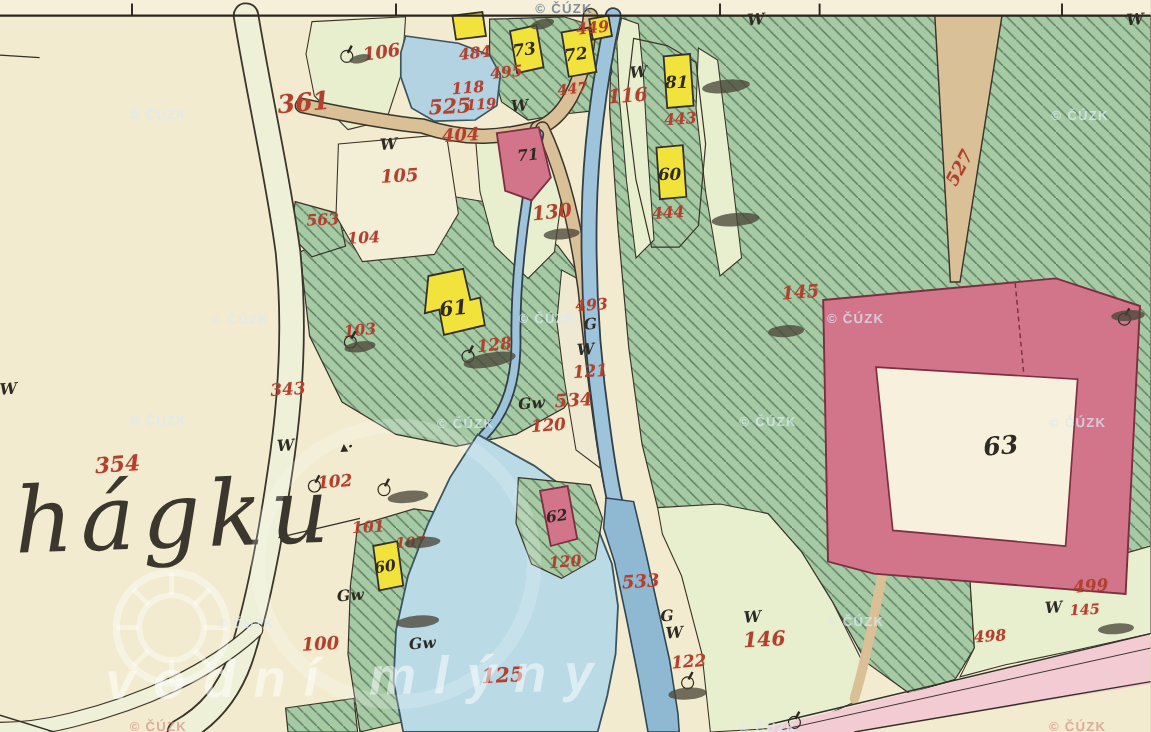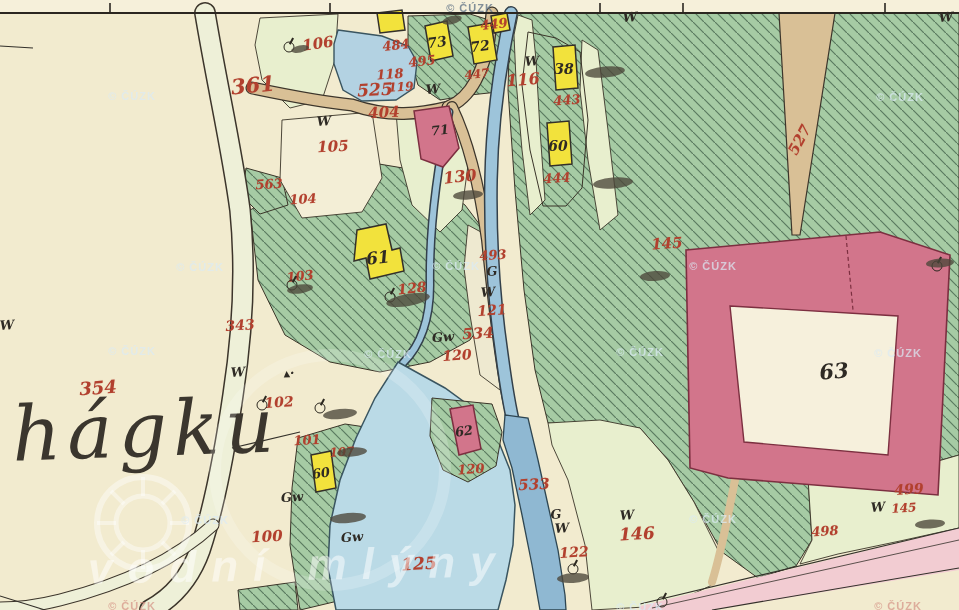--- a/index.html
+++ b/index.html
@@ -174,21 +174,21 @@
       <div class="lbl red" style="left: 534px; top: 485px; position: absolute; font-size: 15px; transform: translate(-50%, -50%) rotate(-3deg);">533</div>
       <div class="lbl red" style="left: 574px; top: 552px; position: absolute; font-size: 14px; transform: translate(-50%, -50%) rotate(-4deg);">122</div>
       <div class="lbl red" style="left: 637px; top: 534px; position: absolute; font-size: 17px; transform: translate(-50%, -50%) rotate(-3deg);">146</div>
       <div class="lbl red" style="left: 667px; top: 244px; position: absolute; font-size: 15px; transform: translate(-50%, -50%) rotate(-4deg);">145</div>
       <div class="lbl red" style="left: 800px; top: 140px; position: absolute; font-size: 15px; transform: translate(-50%, -50%) rotate(-62deg);">527</div>
       <div class="lbl red" style="left: 909px; top: 489px; position: absolute; font-size: 14px; transform: translate(-50%, -50%) rotate(-4deg);">499</div>
       <div class="lbl red" style="left: 904px; top: 508px; position: absolute; font-size: 12px; transform: translate(-50%, -50%) rotate(-3deg);">145</div>
       <div class="lbl red" style="left: 825px; top: 531px; position: absolute; font-size: 13px; transform: translate(-50%, -50%) rotate(-4deg);">498</div>
       <div class="lbl blk" style="left: 437px; top: 42px; position: absolute; font-size: 14px; transform: translate(-50%, -50%) rotate(-8deg);">73</div>
       <div class="lbl blk" style="left: 480px; top: 46px; position: absolute; font-size: 14px; transform: translate(-50%, -50%) rotate(-8deg);">72</div>
-      <div class="lbl blk" style="left: 564px; top: 69px; position: absolute; font-size: 14px; transform: translate(-50%, -50%) rotate(0deg);">38</div>
+      <div class="lbl blk" style="left: 564px; top: 69px; position: absolute; font-size: 14px; transform: translate(-50%, -50%) rotate(0deg);">81</div>
       <div class="lbl blk" style="left: 558px; top: 146px; position: absolute; font-size: 14px; transform: translate(-50%, -50%) rotate(0deg);">60</div>
       <div class="lbl blk" style="left: 440px; top: 130px; position: absolute; font-size: 13px; transform: translate(-50%, -50%) rotate(-6deg);">71</div>
       <div class="lbl blk" style="left: 378px; top: 258px; position: absolute; font-size: 17px; transform: translate(-50%, -50%) rotate(-6deg);">61</div>
       <div class="lbl blk" style="left: 321px; top: 473px; position: absolute; font-size: 13px; transform: translate(-50%, -50%) rotate(-8deg);">60</div>
       <div class="lbl blk" style="left: 464px; top: 431px; position: absolute; font-size: 13px; transform: translate(-50%, -50%) rotate(-8deg);">62</div>
       <div class="lbl blk" style="left: 834px; top: 371px; position: absolute; font-size: 21px; transform: translate(-50%, -50%) rotate(-5deg);">63</div>
       <div class="lbl cult" style="left: 532px; top: 61px; position: absolute; font-size: 13px; transform: translate(-50%, -50%) rotate(-4deg);">W</div>
       <div class="lbl cult" style="left: 433px; top: 89px; position: absolute; font-size: 13px; transform: translate(-50%, -50%) rotate(-4deg);">W</div>
       <div class="lbl cult" style="left: 630px; top: 17px; position: absolute; font-size: 13px; transform: translate(-50%, -50%) rotate(-4deg);">W</div>
       <div class="lbl cult" style="left: 946px; top: 17px; position: absolute; font-size: 13px; transform: translate(-50%, -50%) rotate(-4deg);">W</div>

